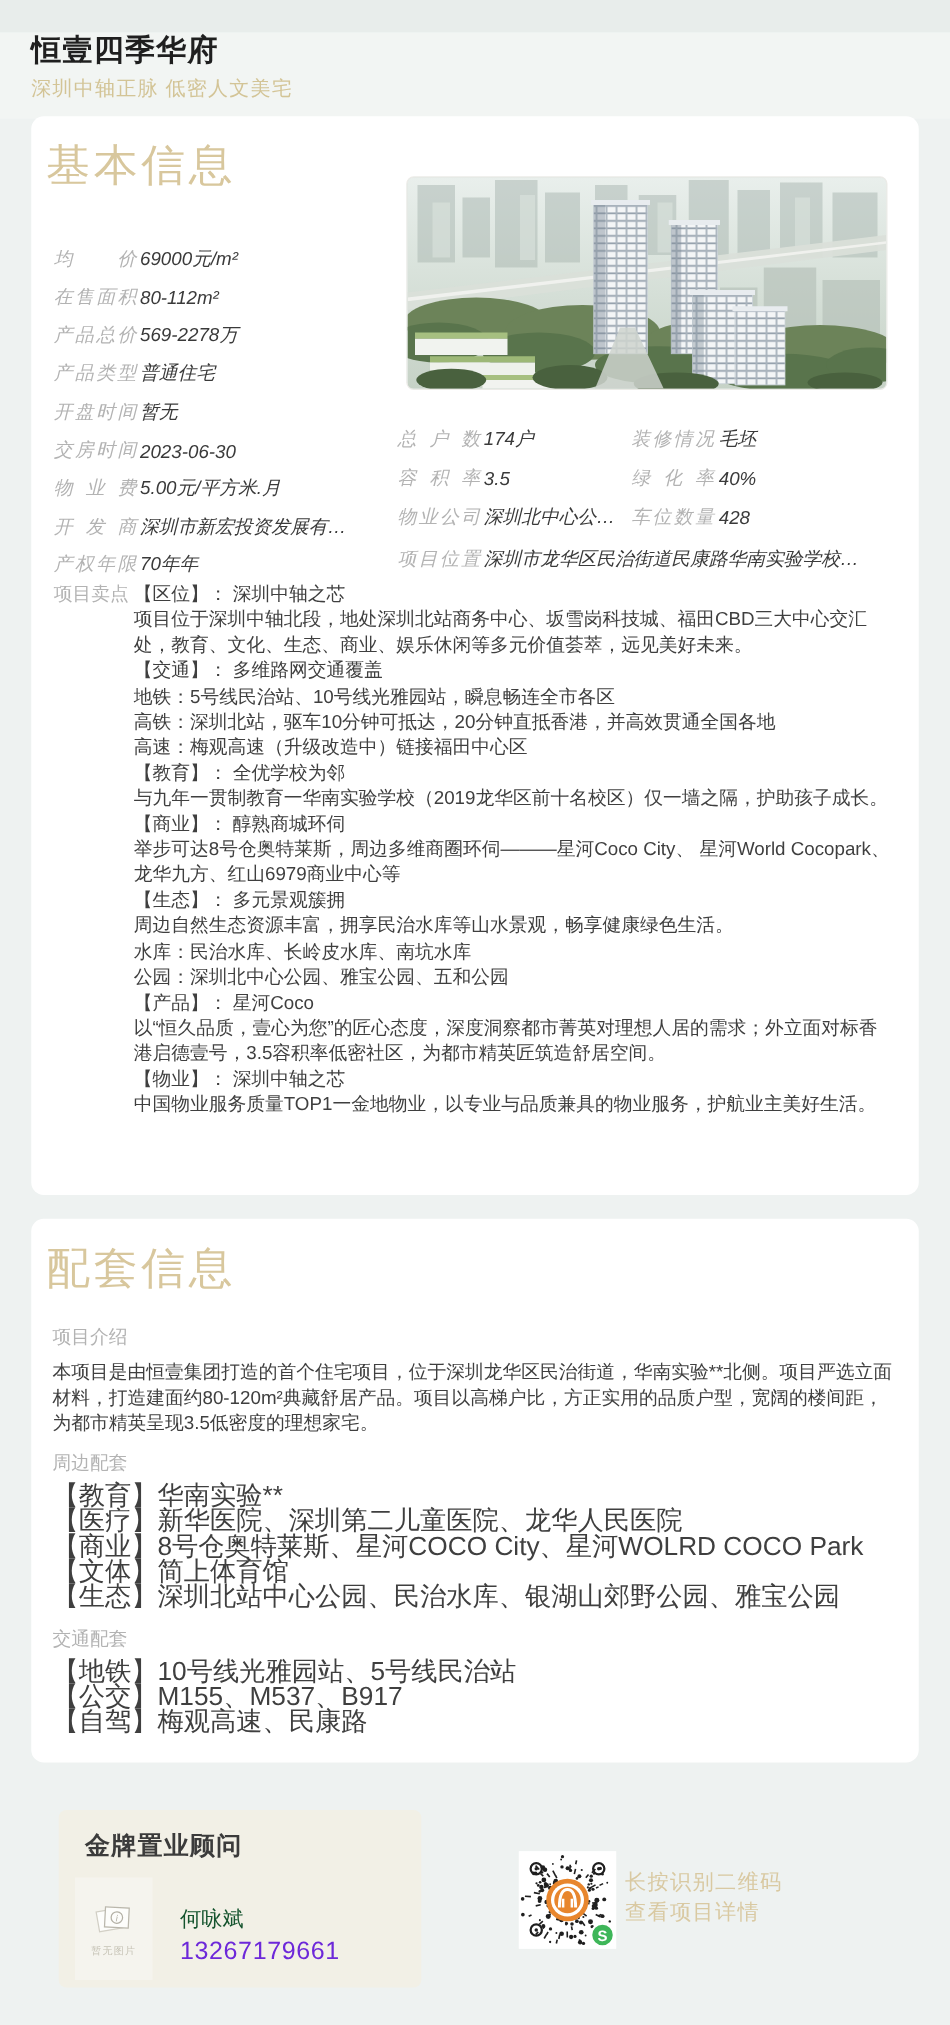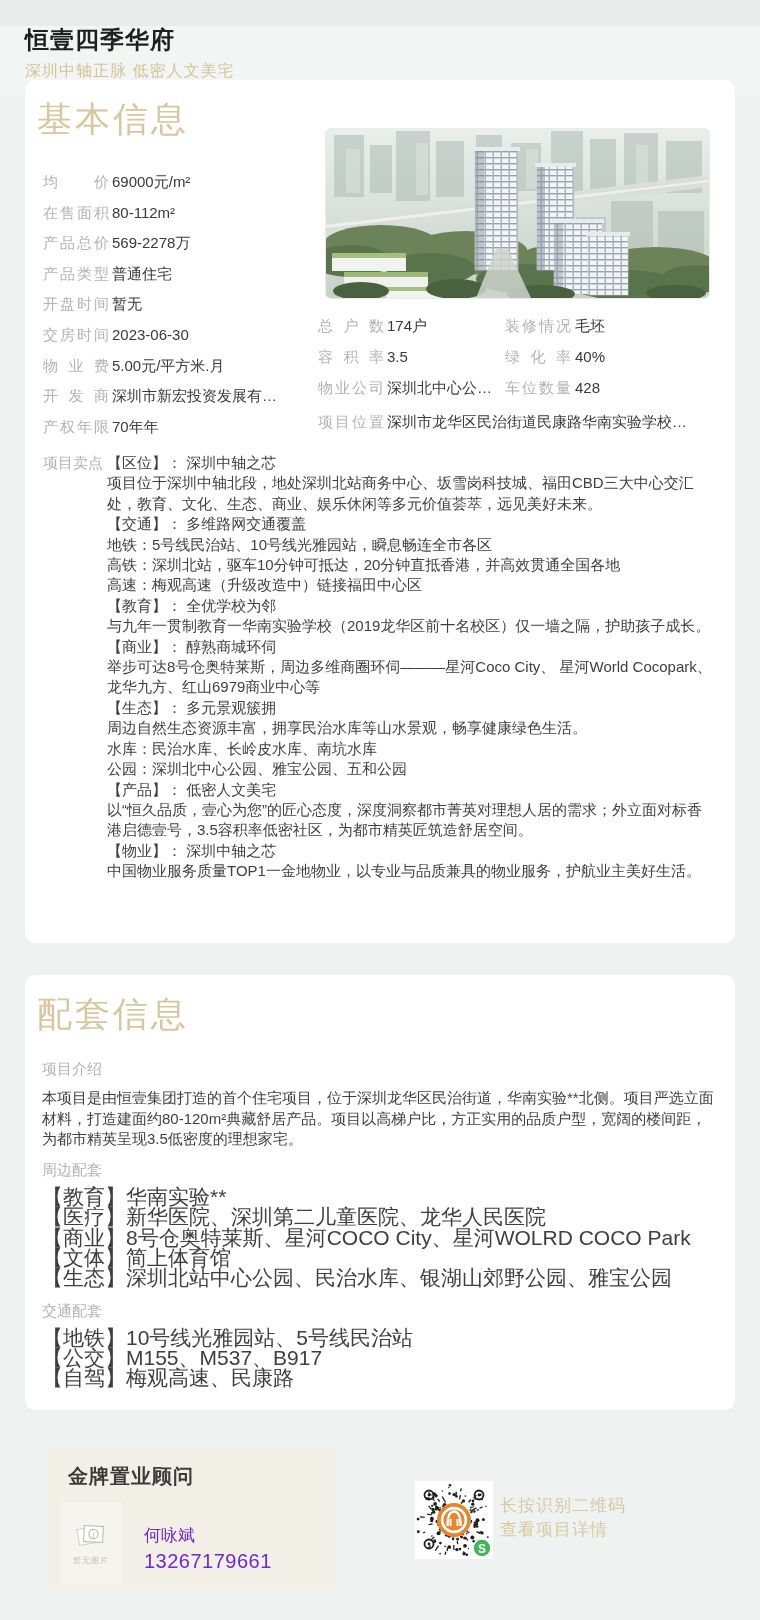--- a/index.html
+++ b/index.html
@@ -8,26 +8,26 @@
     background:#eef2f1;
     font-family:"Liberation Sans","DejaVu Sans",sans-serif;
     color:#3f3f3f;
   }
   .top-band{position:absolute;left:0;top:0;width:760px;height:26px;background:#e8edeb;}
   .header-band{position:absolute;left:0;top:26px;width:760px;height:69px;background:#f2f5f3;}
   .page-title{position:absolute;left:25px;top:24px;font-size:24px;font-weight:700;color:#1f1f1f;letter-spacing:1px;}
   .page-subtitle{position:absolute;left:25px;top:61px;font-size:16px;color:#d3c496;letter-spacing:1px;}
 
   .card{position:absolute;left:25px;width:710px;background:#ffffff;border-radius:10px;}
-  .card1{top:80px;height:863px;}
+  .card1{top:93px;height:863px;}
   .card2{top:975px;height:435px;}
   .section-heading{position:absolute;left:12px;top:16px;font-size:35px;color:#d8c79d;letter-spacing:3px;font-weight:400;}
 
   .kv-left{position:absolute;left:18px;top:93px;width:270px;}
-  .kv-row{display:flex;align-items:flex-start;height:30.6px;font-size:15px;white-space:nowrap;}
+  .kv-row{display:flex;align-items:flex-end;height:30.6px;font-size:15px;white-space:nowrap;font-style:italic;}
   .kv-label{width:66px;color:#b3b3b3;text-align:justify;text-align-last:justify;margin-right:3px;flex:none;}
   .kv-value{color:#3a3a3a;}
 
   .property-image{position:absolute;left:300px;top:48px;width:383px;height:169px;border-radius:6px;overflow:hidden;border:1px solid #ecebe7;background:#dfe6e3;}
   .property-image svg{display:block;}
 
   .kv-grid{position:absolute;left:293px;top:237px;width:404px;}
   .kv-grid .kv-row{height:31px;}
   .kv-grid .kv-value1{width:118px;flex:none;overflow:hidden;text-overflow:ellipsis;}
   .kv-grid .kv-label2{width:66px;color:#b3b3b3;text-align:justify;text-align-last:justify;margin-right:4px;flex:none;}
@@ -43,21 +43,21 @@
   .fac-list{position:absolute;left:17px;font-size:21px;color:#3f3f3f;}
   .fac-list div{line-height:20.3px;}
   .transport-list div{line-height:20px;}
 
   .consultant-card{position:absolute;left:47px;top:1448px;width:290px;height:142px;background:#f2f0e6;border-radius:6px;}
   .consultant-heading{position:absolute;left:21px;top:15px;font-size:20px;font-weight:700;color:#3b3b3b;letter-spacing:1px;}
   .consultant-row{position:absolute;left:13px;top:54px;display:flex;}
   .photo-placeholder{width:62px;height:82px;background:#f5f4ee;display:flex;flex-direction:column;align-items:center;justify-content:center;flex:none;}
   .no-image-text{font-size:8px;color:#c6c3b6;margin-top:5px;letter-spacing:1px;}
   .consultant-info{margin-left:22px;margin-top:22px;}
-  .consultant-name{font-size:17px;color:#6d28d9;}
+  .consultant-name{font-size:17px;color:#14532d;}
   .consultant-phone{font-size:20px;color:#6d28d9;margin-top:3px;letter-spacing:0.5px;}
 
   .qr-code{position:absolute;left:415px;top:1481px;width:78px;height:78px;background:#ffffff;}
   .qr-caption{position:absolute;left:500px;top:1494px;width:170px;text-align:left;font-size:17px;line-height:23.5px;color:#d9c9a2;letter-spacing:1px;}
 </style>
 </head>
 <body>
 
 <div class="top-band"></div>
 <div class="header-band"></div>
@@ -226,21 +226,21 @@
       <div class="sp-line">高铁：深圳北站，驱车10分钟可抵达，20分钟直抵香港，并高效贯通全国各地</div>
       <div class="sp-line">高速：梅观高速（升级改造中）链接福田中心区</div>
       <div class="sp-line">【教育】： 全优学校为邻</div>
       <div class="sp-line">与九年一贯制教育一华南实验学校（2019龙华区前十名校区）仅一墙之隔，护助孩子成长。</div>
       <div class="sp-line">【商业】： 醇熟商城环伺</div>
       <div class="sp-line">举步可达8号仓奥特莱斯，周边多维商圈环伺———星河Coco City、 星河World Cocopark、龙华九方、红山6979商业中心等</div>
       <div class="sp-line">【生态】： 多元景观簇拥</div>
       <div class="sp-line">周边自然生态资源丰富，拥享民治水库等山水景观，畅享健康绿色生活。</div>
       <div class="sp-line">水库：民治水库、长岭皮水库、南坑水库</div>
       <div class="sp-line">公园：深圳北中心公园、雅宝公园、五和公园</div>
-      <div class="sp-line">【产品】： 低密人文美宅</div>
+      <div class="sp-line">【产品】： 星河Coco</div>
       <div class="sp-line">以“恒久品质，壹心为您”的匠心态度，深度洞察都市菁英对理想人居的需求；外立面对标香港启德壹号，3.5容积率低密社区，为都市精英匠筑造舒居空间。</div>
       <div class="sp-line">【物业】： 深圳中轴之芯</div>
       <div class="sp-line">中国物业服务质量TOP1一金地物业，以专业与品质兼具的物业服务，护航业主美好生活。</div>
     </div>
   </div>
 </div>
 
 <div class="card card2">
   <div class="section-heading">配套信息</div>
   <div class="sub-label" style="top:85px;">项目介绍</div>

